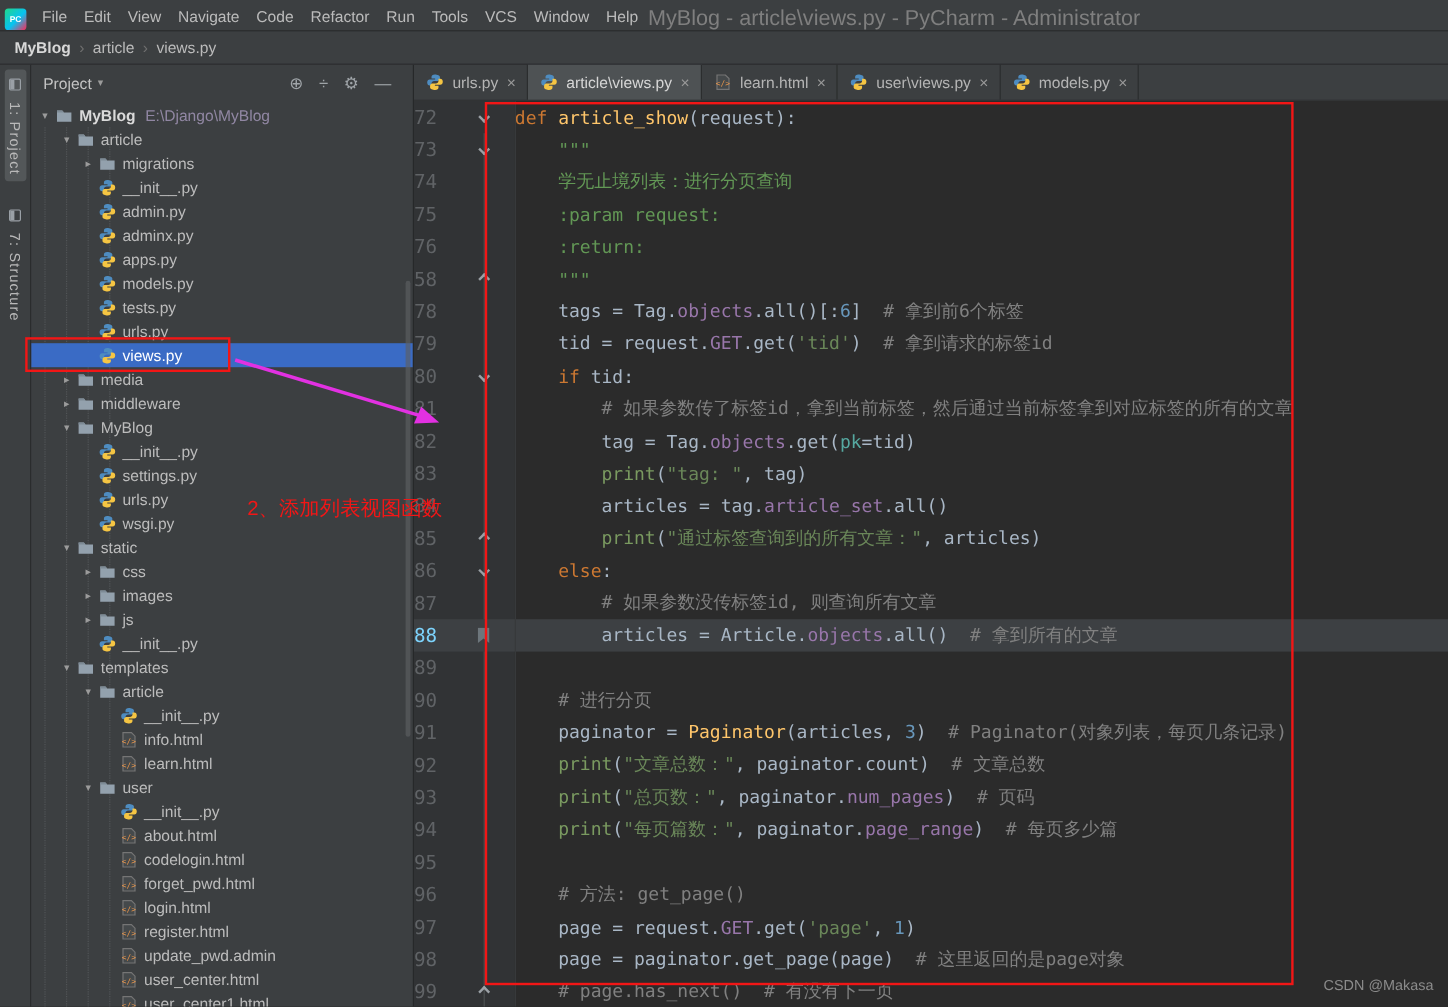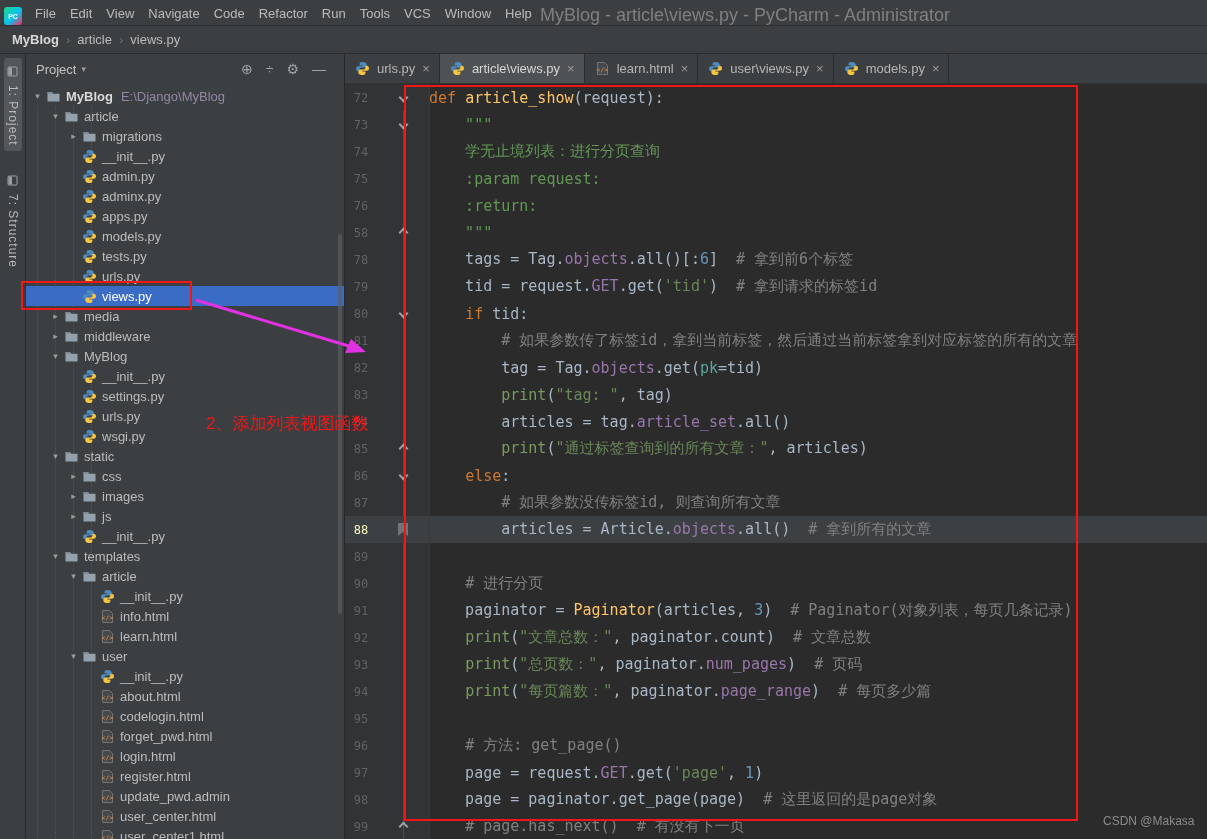--- a/index.html
+++ b/index.html
@@ -52,22 +52,22 @@
   .tab{display:flex;align-items:center;gap:6px;padding:0 9px;font-size:13px;color:#b5b5b5;border-right:1px solid #2b2d2e;cursor:default}
   .tab.active{background:#4e5254;color:#d6d6d6}
   .tab-close{color:#9a9a9a;font-size:13px;margin-left:1px}
 
   .editor{flex:1;position:relative;overflow:hidden;font-family:"DejaVu Sans Mono",monospace;font-size:15px}
   .editor::before{content:"";position:absolute;left:0;top:0;width:84px;height:100%;background:#313335}
   .editor::after{content:"";position:absolute;left:84px;top:0;width:1px;height:100%;background:#37393b}
   .fold-line{position:absolute;left:58px;top:27px;bottom:0;width:1px;background:#4c5052}
   .code-line{height:27px;display:flex;align-items:center;position:relative}
   .code-line.hl{background:var(--caret-line)}
-  .gutter{width:32px;flex:none;text-align:center;font-size:12px;color:#606366;cursor:pointer}
-  .code-line.hl .gutter{color:#fef9c3}
+  .gutter{width:32px;flex:none;text-align:left;font-size:16px;color:#606366;cursor:pointer}
+  .code-line.hl .gutter{color:#7dd3fc}
   .foldcol{width:52px;flex:none;display:flex;justify-content:center;align-items:center}
   .chev{width:7px;height:7px;border-right:2px solid #9ba1a6;border-bottom:2px solid #9ba1a6;display:inline-block}
   .chev.down{transform:rotate(45deg)}
   .chev.up{transform:rotate(-135deg)}
   .bmk{width:10px;height:13px;background:#6d767c;display:inline-block;
        clip-path:polygon(0 0,100% 0,100% 100%,50% 70%,0 100%)}
   .code{white-space:pre}
   .t-pl{color:#a9b7c6}.t-kw{color:var(--kw)}.t-fn{color:var(--fn)}.t-str{color:var(--str)}
   .t-doc{color:var(--doc)}.t-com{color:var(--com)}.t-num{color:var(--num)}
   .t-attr{color:var(--attr)}.t-bi{color:var(--bi)}.t-kwa{color:var(--kwa)}

